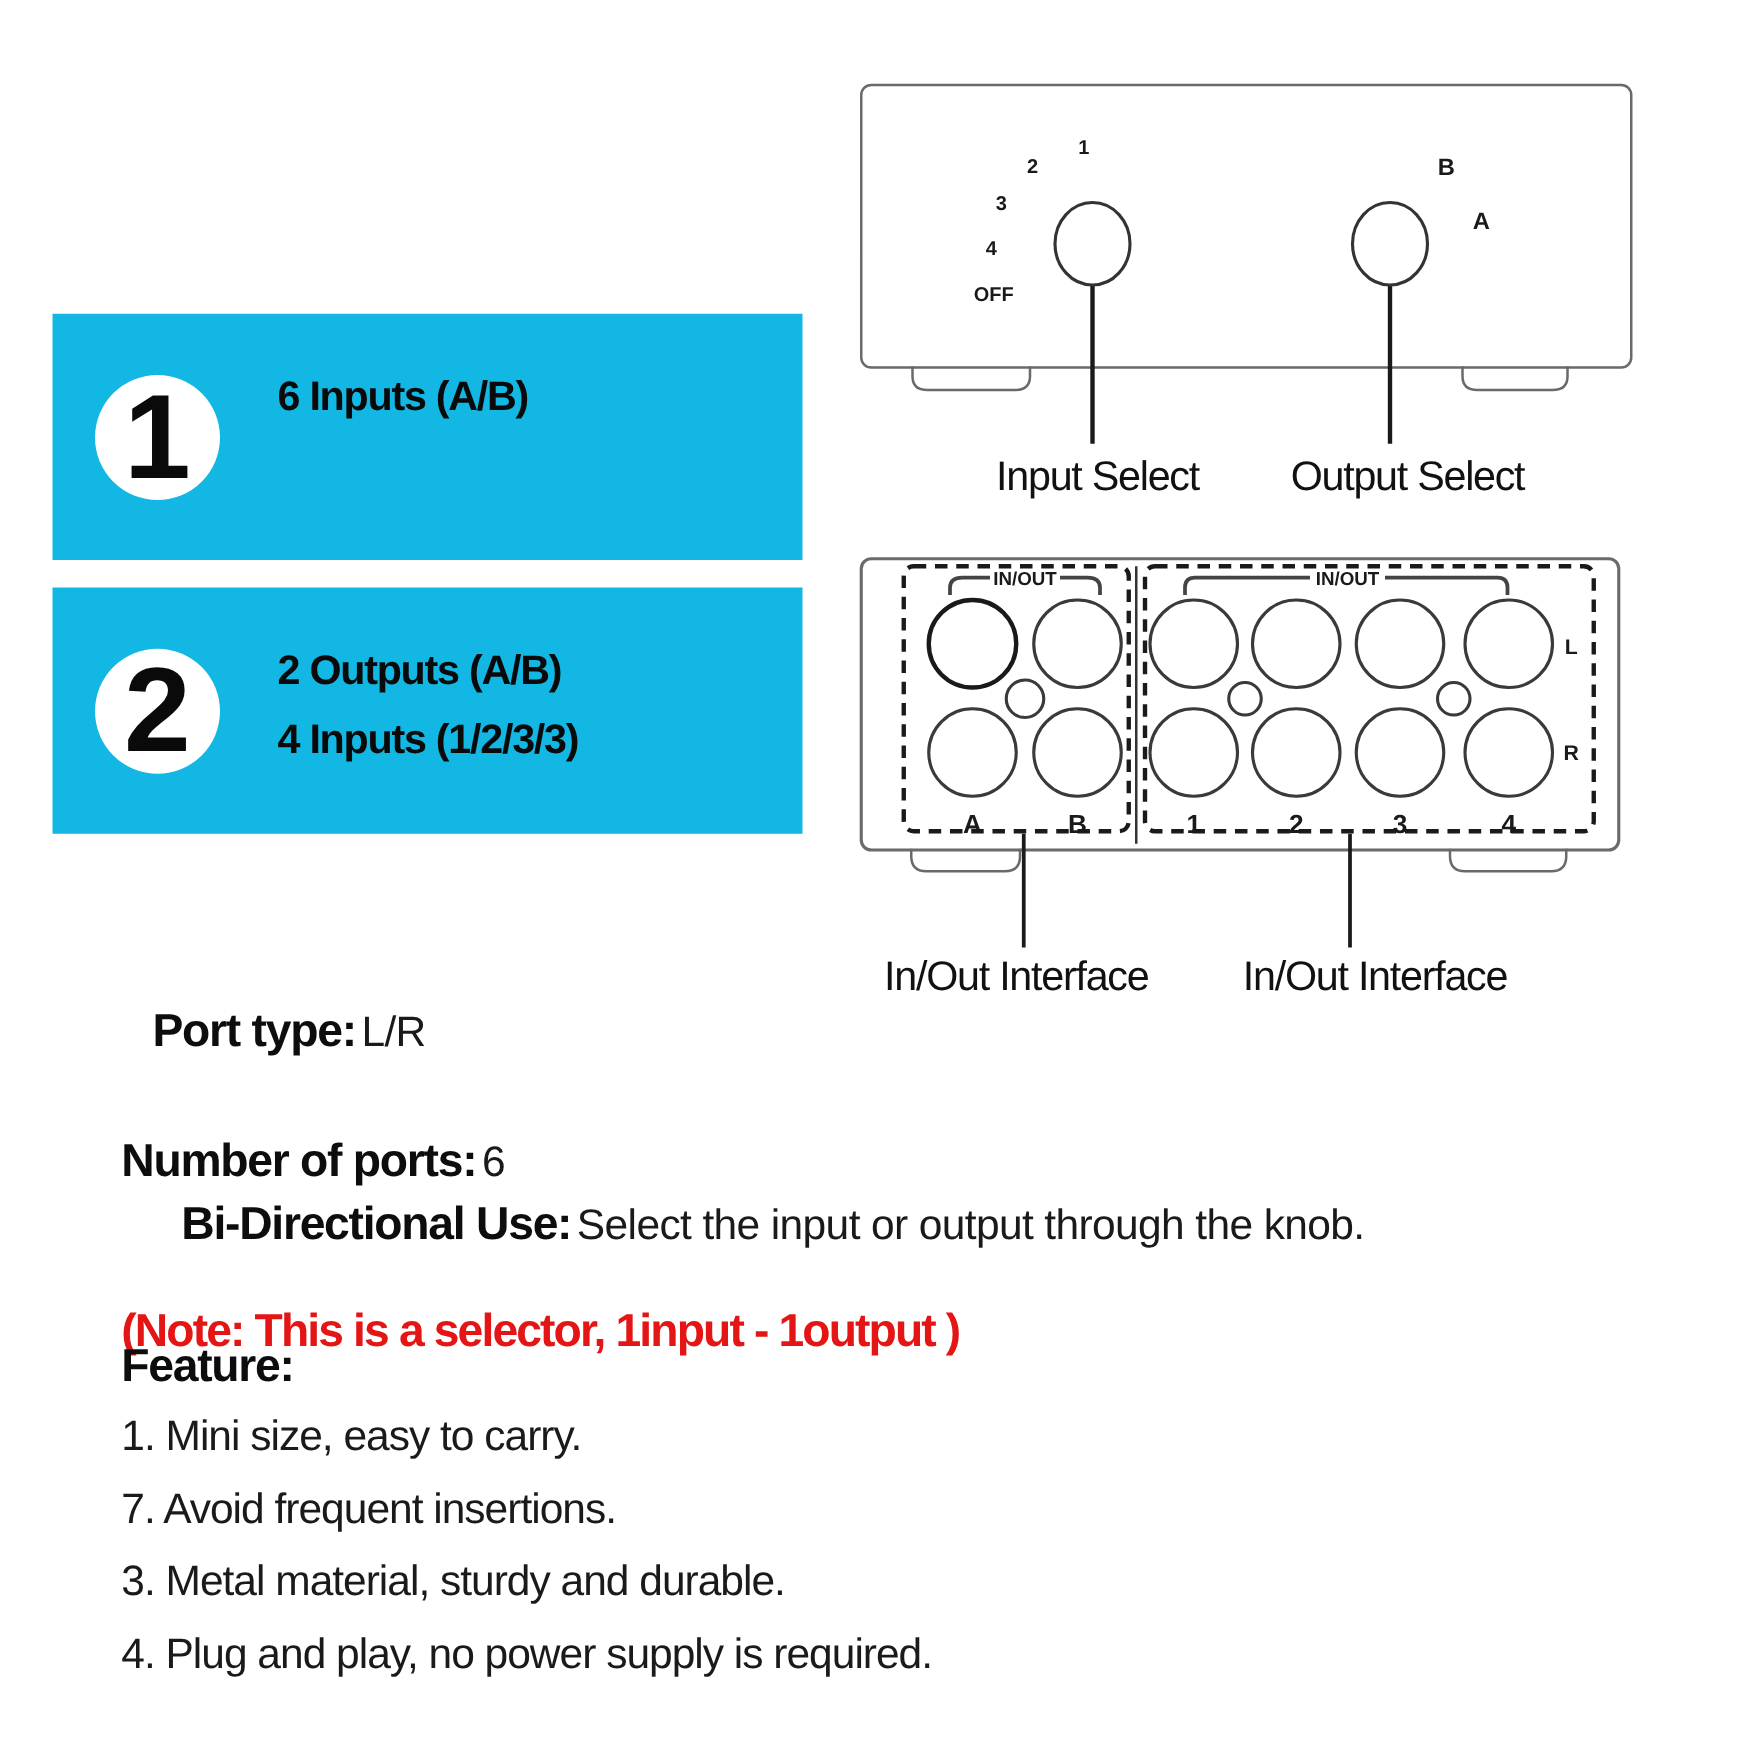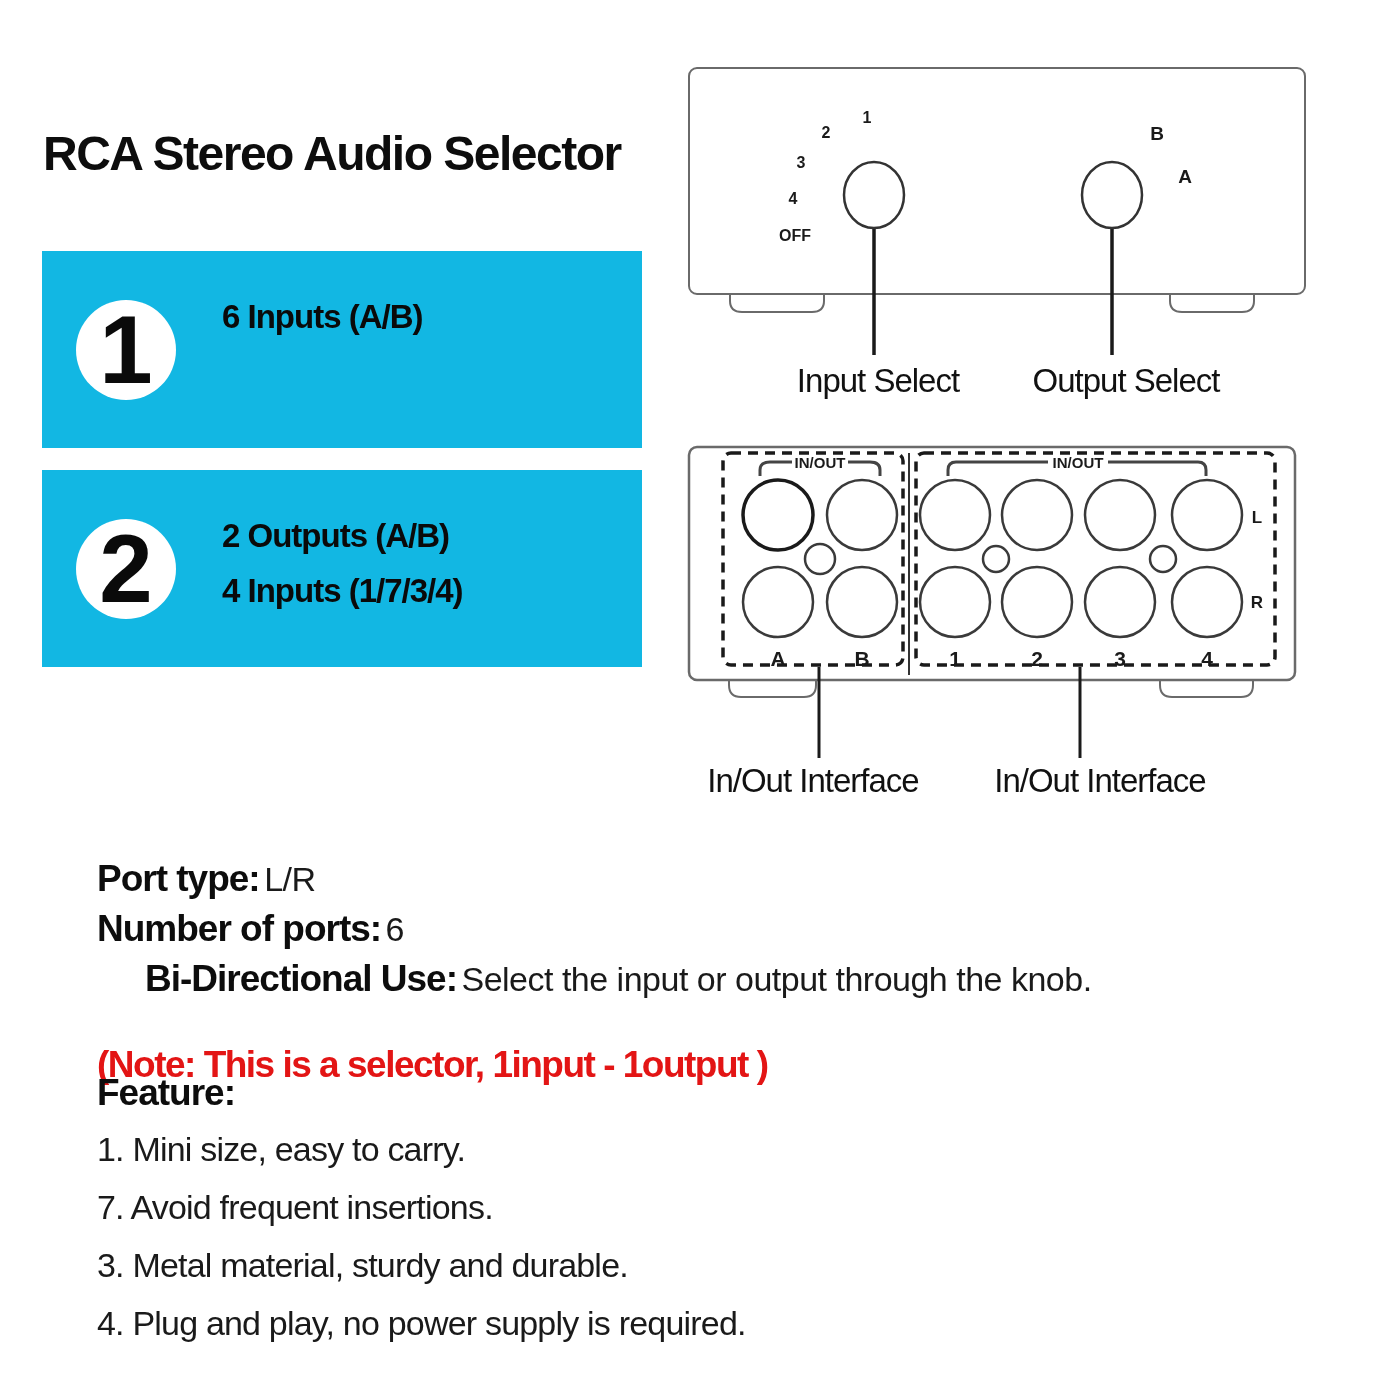--- a/index.html
+++ b/index.html
@@ -35,53 +35,52 @@
   .knob-label-ab{font-size:19px;font-weight:bold;}
   .jack-label{font-size:21px;font-weight:bold;}
   .inout-label{font-size:15px;font-weight:bold;}
   .chan-label{font-size:17px;font-weight:bold;}
   .specs{position:absolute;left:0;top:0;width:1400px;}
   .line{position:absolute;left:97px;white-space:nowrap;line-height:1.15;}
   .lbl{font-size:37px;font-weight:bold;letter-spacing:-1px;color:#0d0d0d;}
   .val{font-size:34px;letter-spacing:-0.5px;color:#1a1a1a;}
   .note{font-size:37px;font-weight:bold;letter-spacing:-1.5px;color:#e31515;}
   .feature{font-size:34px;letter-spacing:-0.8px;color:#1a1a1a;}
-  .t-spec1{top:858px;}
+  .t-spec1{top:804px;margin-left:25px;}
   .t-spec2{top:908px;}
   .t-spec3{top:958px;margin-left:48px;}
   .t-note{top:1016px;margin-top:28px;}
   .t-feat{top:1072px;}
   .t-f1{top:1130px;text-align:right;}
   .t-f2{top:1188px;}
   .t-f3{top:1246px;text-align:center;}
   .t-f4{top:1304px;}
 </style>
 </head>
 <body>
 
 <div class="page">
 
-  <h1 class="title">RCA Stereo Audio Selector</h1>
 
   <section class="hl hl1">
     <div class="hl-circle">
       <span>1</span>
     </div>
     <div class="hl-lines">
       <div class="hl-line">6 Inputs (A/B)</div>
     </div>
   </section>
 
   <section class="hl hl2">
     <div class="hl-circle">
       <span>2</span>
     </div>
     <div class="hl-lines">
       <div class="hl-line">2 Outputs (A/B)</div>
-      <div class="hl-line">4 Inputs (1/7/3/4)</div>
+      <div class="hl-line">4 Inputs (1/2/3/3)</div>
     </div>
   </section>
 
   <svg class="diagram d-front" width="630" height="360" viewBox="0 0 630 360">
     <rect x="9" y="8" width="616" height="226" rx="8" fill="#ffffff" stroke="#6a6a6a" stroke-width="2"></rect>
     <path fill="none" stroke="#6a6a6a" stroke-width="2" d="M50 233 L50 241 Q50 252 62 252 L132 252 Q144 252 144 241 L144 233"></path>
     <path fill="none" stroke="#6a6a6a" stroke-width="2" d="M490 233 L490 241 Q490 252 502 252 L562 252 Q574 252 574 241 L574 233"></path>
 
     <line x1="194" y1="166" x2="194" y2="295" stroke="#1a1a1a" stroke-width="3.5"></line>
     <line x1="432" y1="166" x2="432" y2="295" stroke="#1a1a1a" stroke-width="3.5"></line>

